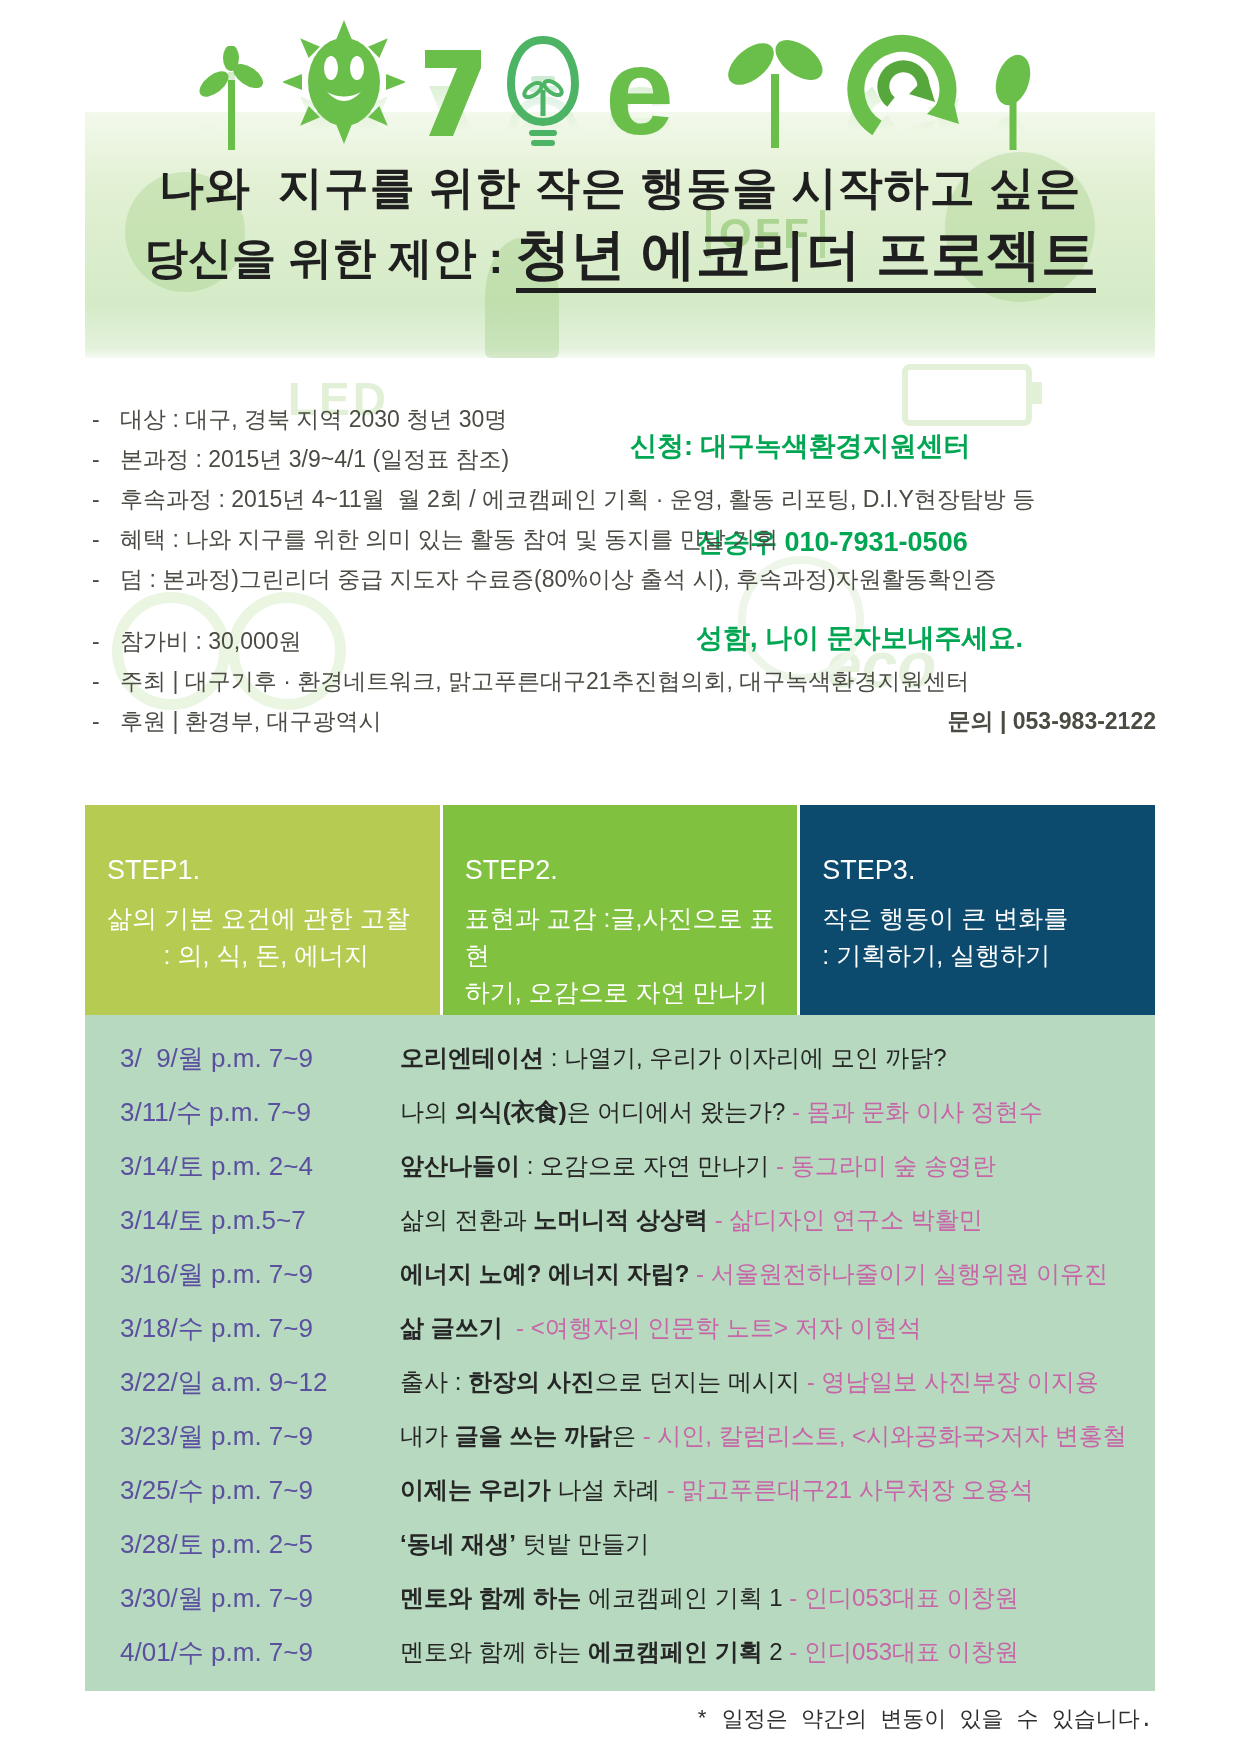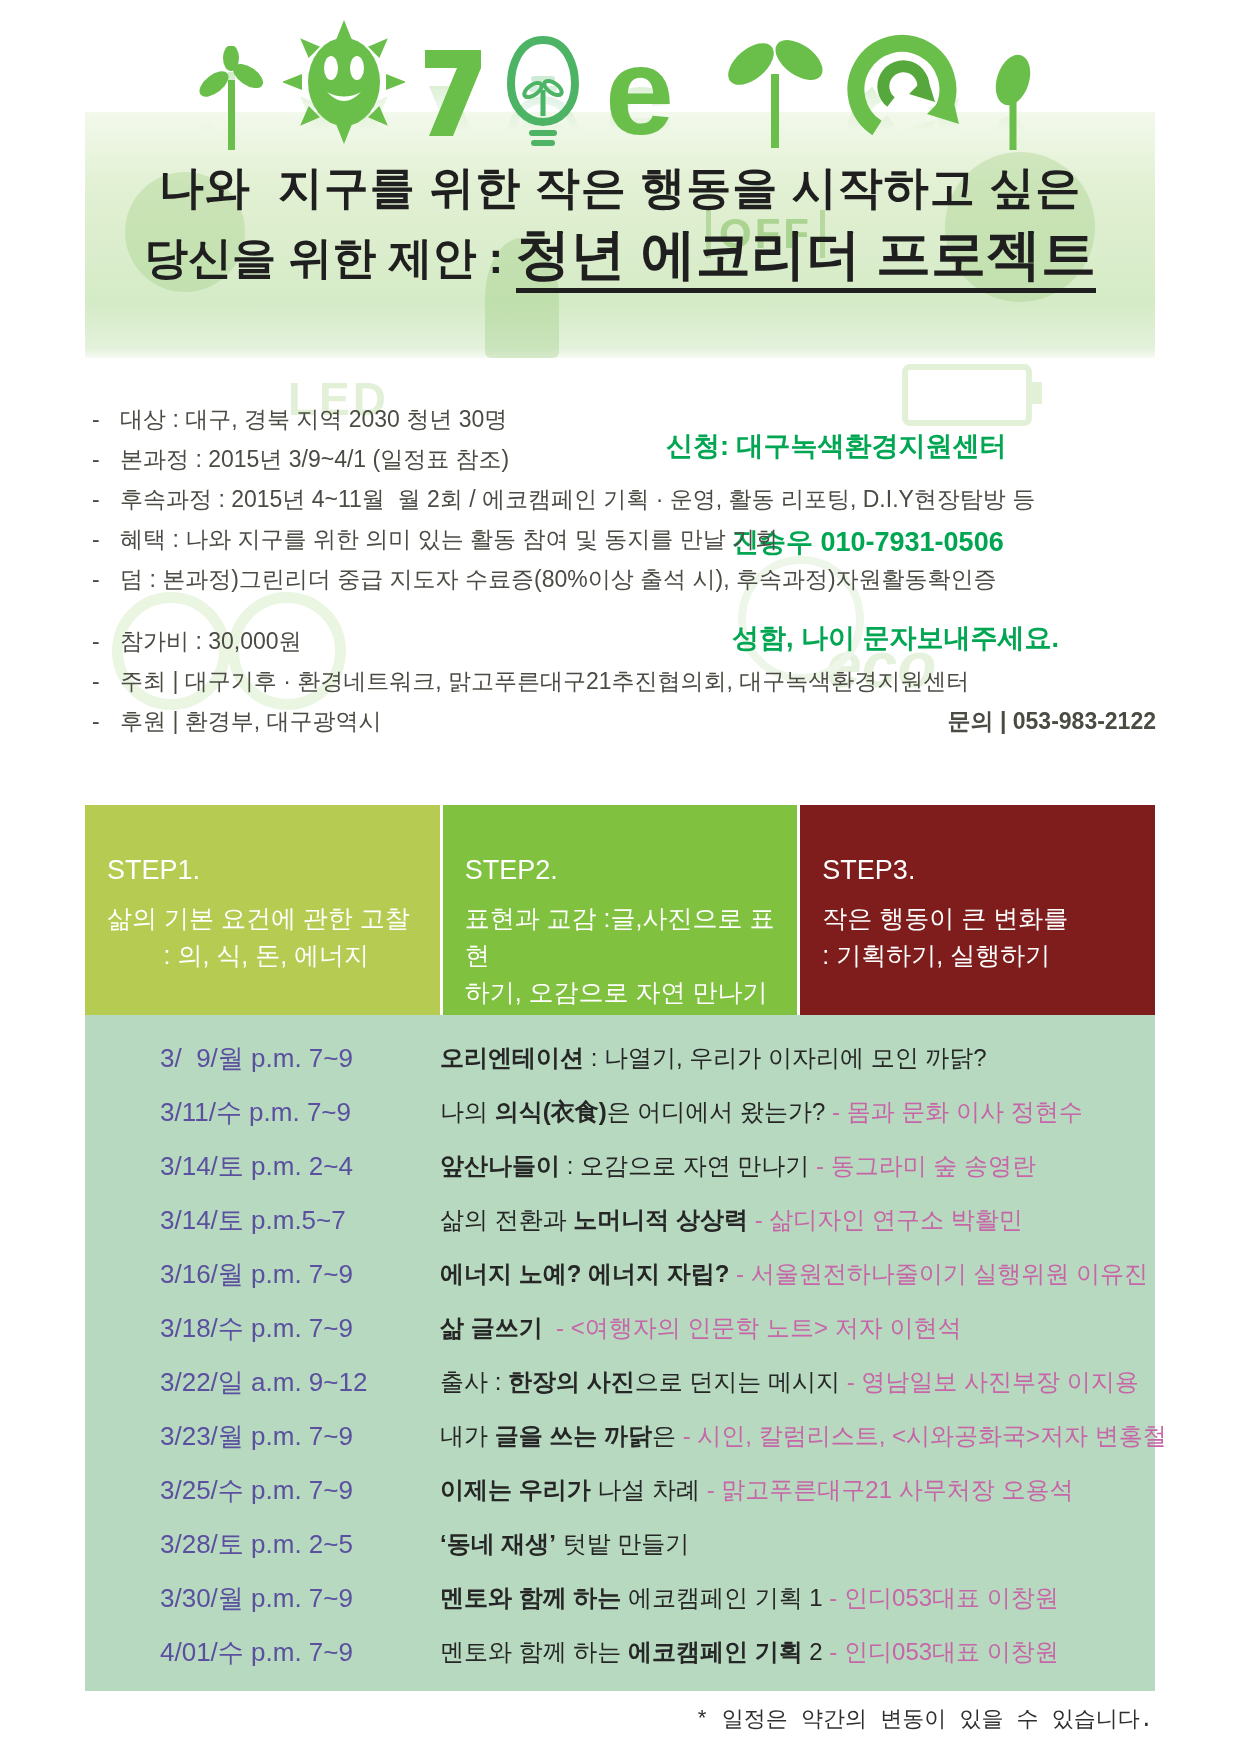--- a/index.html
+++ b/index.html
@@ -30,42 +30,42 @@
   .wm{position:absolute;z-index:0;pointer-events:none;font-weight:bold;color:#e2f0d8;}
   .wm-led{top:372px;left:288px;font-size:46px;letter-spacing:3px;}
   .wm-eco{top:628px;left:826px;font-size:64px;font-style:italic;color:#e6f2dd;}
   .wm-batt{top:364px;left:902px;width:118px;height:50px;border:6px solid #e2f0d8;border-radius:8px;}
   .wm-batt::after{content:"";position:absolute;right:-16px;top:12px;width:10px;height:22px;background:#e2f0d8;}
   .wm-wheel{width:96px;height:96px;border:11px solid #eaf5e2;border-radius:50%;}
   .wm-globe{top:556px;left:738px;width:110px;height:110px;border:8px solid #eef6e9;border-radius:50%;}
 
   
   .contact{position:absolute;top:366px;left:630px;z-index:2;color:#00a651;font-weight:bold;
-           font-size:27px;line-height:32px;white-space:pre;margin-left:36px;}
+           font-size:27px;line-height:32px;white-space:pre;}
   .contact .indent{padding-left:66px;display:block;}
   .contact span{display:block;}
 
   
   .info{position:absolute;top:404px;left:92px;width:1070px;z-index:2;color:#4b4b44;font-size:23px;}
   .info-row{display:flex;align-items:flex-start;margin-bottom:10px;line-height:30px;}
   .info-row.gap{margin-top:32px;}
   .bullet{width:28px;flex:0 0 28px;}
   .info-text{white-space:pre;}
   .info-right{margin-left:auto;padding-right:6px;white-space:pre;font-weight:bold;}
 
   
   .steps{position:absolute;top:805px;left:85px;width:1070px;height:210px;display:flex;gap:3px;z-index:2;}
   .step{flex:1;color:#fff;box-sizing:border-box;padding:50px 14px 0 22px;}
   .step-id{font-size:27px;margin-bottom:14px;}
   .step-l1,.step-l2{font-size:25px;line-height:37px;}
   .step.center2 .step-l2{text-align:center;}
 
   
   .schedule{position:absolute;top:1015px;left:85px;width:1070px;height:676px;background:#b6d9bf;
-            z-index:2;box-sizing:border-box;padding-top:16px;padding-left:40px;}
+            z-index:2;box-sizing:border-box;padding-top:16px;}
   .sched-row{height:54px;display:flex;align-items:center;padding-left:35px;}
   .sched-date{flex:0 0 280px;color:#5b4fa0;font-size:26px;white-space:pre;}
   .sched-desc{font-size:24px;color:#262626;white-space:pre;}
   .sched-desc b{font-weight:bold;}
   .speaker{color:#c765a8;}
 
   
   .footer-note{position:absolute;top:1704px;right:86px;font-size:22px;color:#2e2e2e;z-index:2;font-family:Liberation Mono, monospace;}
 </style>
 </head>
@@ -205,21 +205,21 @@
     <div class="step-l1">삶의 기본 요건에 관한 고찰</div>
     <div class="step-l2">: 의, 식, 돈, 에너지</div>
   </div>
 
   <div class="step" style="background: rgb(128, 193, 64);">
     <div class="step-id">STEP2.</div>
     <div class="step-l1">표현과 교감 :글,사진으로 표현</div>
     <div class="step-l2">하기, 오감으로 자연 만나기</div>
   </div>
 
-  <div class="step" style="background: #7f1d1d;">
+  <div class="step" style="background: #0c4a6e;">
     <div class="step-id">STEP3.</div>
     <div class="step-l1">작은 행동이 큰 변화를</div>
     <div class="step-l2">: 기획하기, 실행하기</div>
   </div>
 </div>
 
   <div class="schedule" id="schedule">
   <div class="sched-row">
     <span class="sched-date">3/  9/월 p.m. 7~9</span>
     <span class="sched-desc"><b>오리엔테이션</b><span> : 나열기, 우리가 이자리에 모인 까닭?</span></span>

